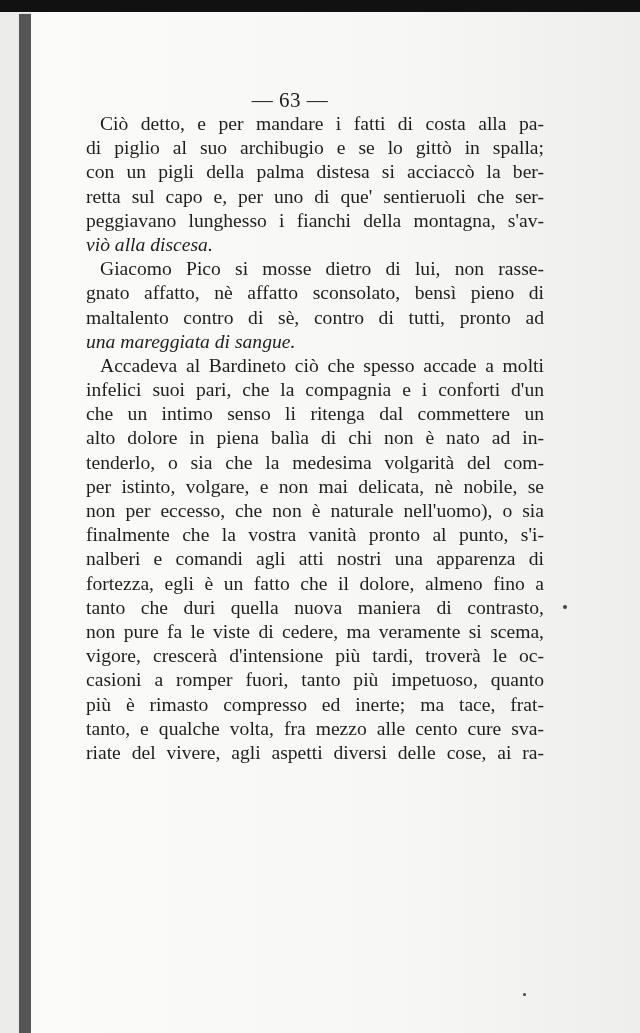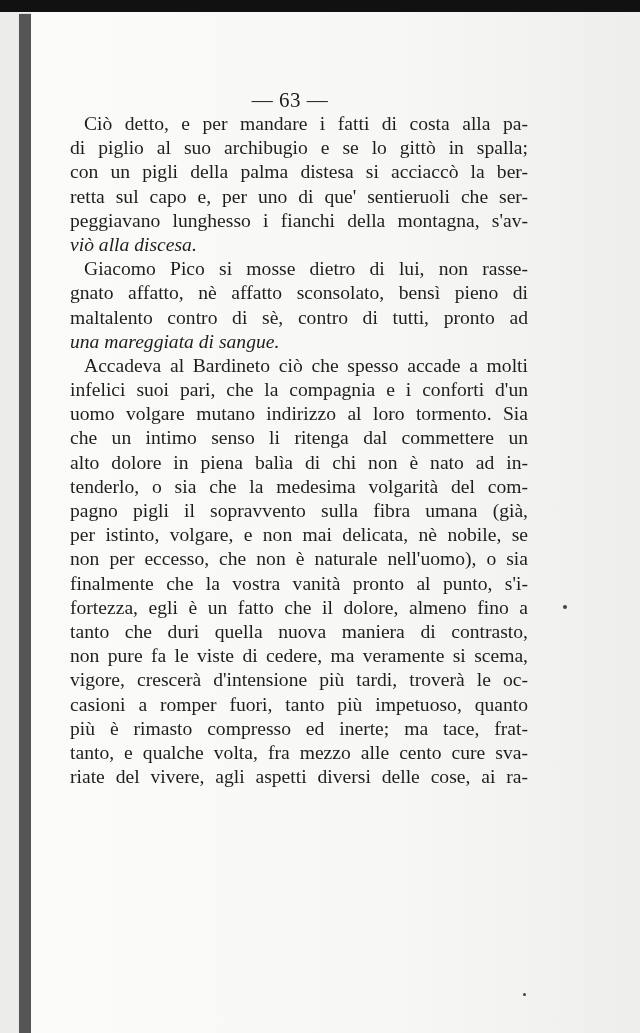--- a/index.html
+++ b/index.html
@@ -28,21 +28,21 @@
   .page {
     position: absolute; left: 31px; top: 12px; width: 609px; height: 1021px;
     background: linear-gradient(90deg, #fbfbfa 0%, #f7f7f5 60%, #eeeeec 100%);
   }
   .page-number {
     position: absolute; left: 0; width: 640px; top: 88px;
     text-align: center; font-size: 21px; letter-spacing: 0.5px;
     margin-left: -30px;
   }
   .text-block {
-    position: absolute; left: 70px; top: 112px; width: 458px;
+    position: absolute; left: 86px; top: 112px; width: 458px;
   }
   .line {
     display: block;
     height: 24.2px; line-height: 24.2px;
     font-size: 19.6px;
     white-space: nowrap;
     text-align: justify;
     text-align-last: justify;
   }
   .line.indent { padding-left: 14px; }
@@ -71,28 +71,27 @@
   <span class="line">peggiavano lunghesso i fianchi della montagna, s'av-</span>
   <span class="line last">viò alla discesa.</span>
 
   <span class="line indent">Giacomo Pico si mosse dietro di lui, non rasse-</span>
   <span class="line">gnato affatto, nè affatto sconsolato, bensì pieno di</span>
   <span class="line">maltalento contro di sè, contro di tutti, pronto ad</span>
   <span class="line last">una mareggiata di sangue.</span>
 
   <span class="line indent">Accadeva al Bardineto ciò che spesso accade a molti</span>
   <span class="line">infelici suoi pari, che la compagnia e i conforti d'un</span>
-  <span class="line">uomo volgare mutano indirizzo al loro tormento. Sia</span>
   <span class="line">che un intimo senso li ritenga dal commettere un</span>
   <span class="line">alto dolore in piena balìa di chi non è nato ad in-</span>
   <span class="line">tenderlo, o sia che la medesima volgarità del com-</span>
-  <span class="line">pagno pigli il sopravvento sulla fibra umana (già,</span>
   <span class="line">per istinto, volgare, e non mai delicata, nè nobile, se</span>
   <span class="line">non per eccesso, che non è naturale nell'uomo), o sia</span>
   <span class="line">finalmente che la vostra vanità pronto al punto, s'i-</span>
+  <span class="line">nalberi e comandi agli atti nostri una apparenza di</span>
   <span class="line">fortezza, egli è un fatto che il dolore, almeno fino a</span>
   <span class="line">tanto che duri quella nuova maniera di contrasto,</span>
   <span class="line">non pure fa le viste di cedere, ma veramente si scema,</span>
   <span class="line">vigore, crescerà d'intensione più tardi, troverà le oc-</span>
   <span class="line">casioni a romper fuori, tanto più impetuoso, quanto</span>
   <span class="line">più è rimasto compresso ed inerte; ma tace, frat-</span>
   <span class="line">tanto, e qualche volta, fra mezzo alle cento cure sva-</span>
   <span class="line">riate del vivere, agli aspetti diversi delle cose, ai ra-</span>
 </div>
 

